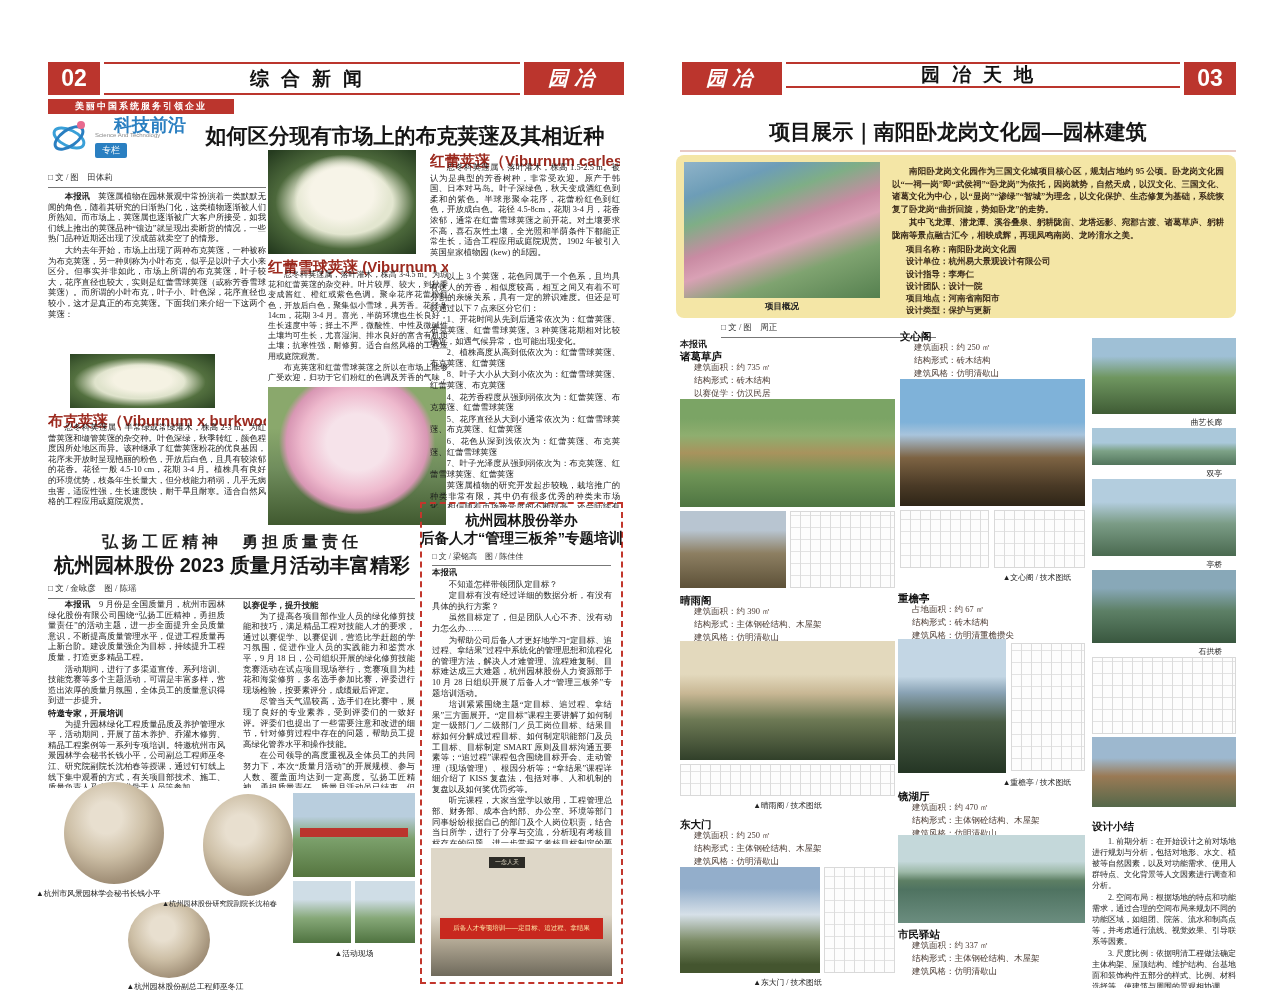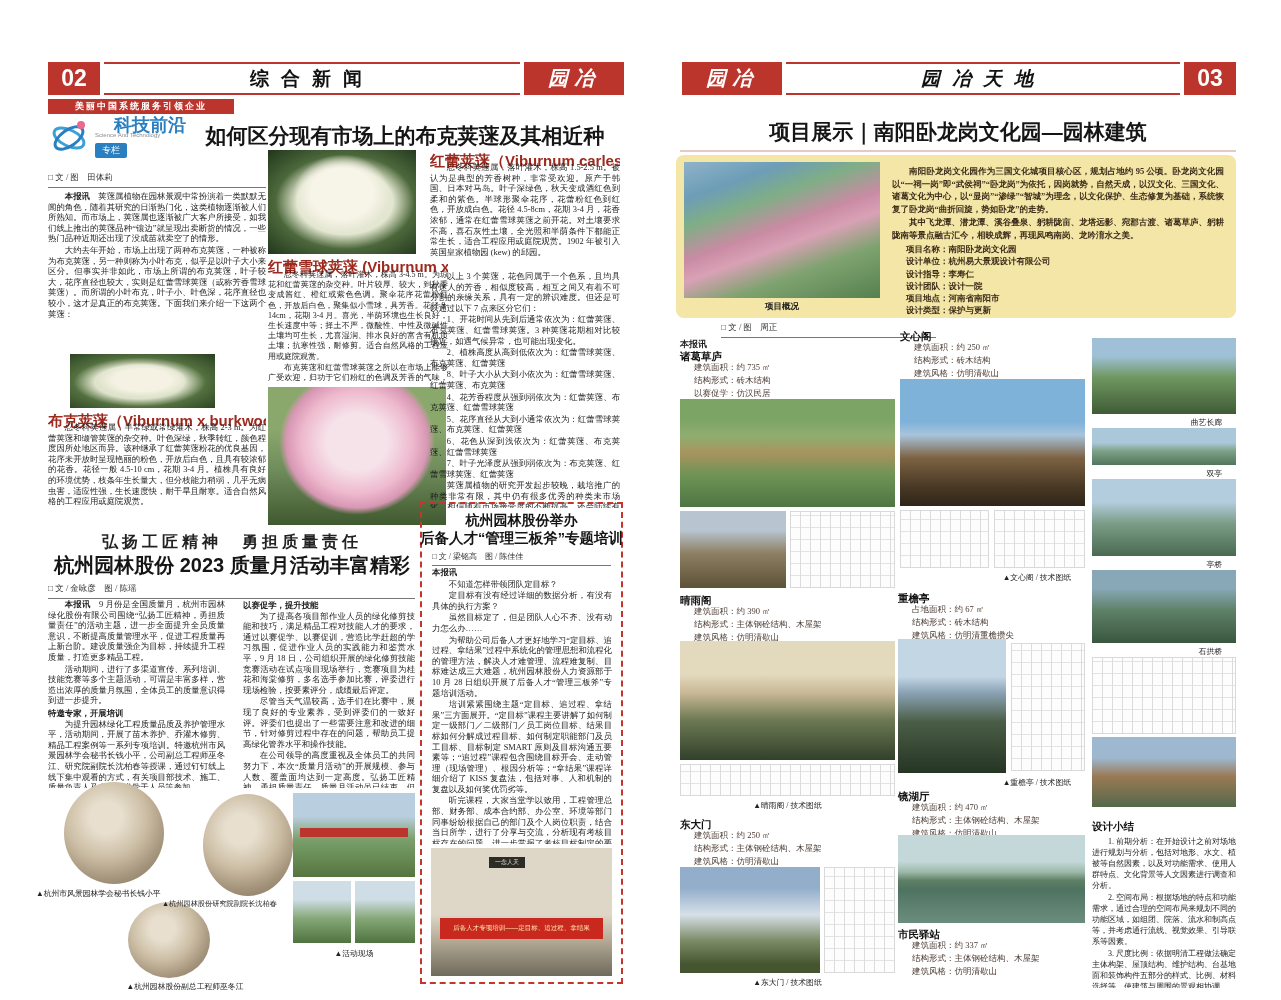--- a/index.html
+++ b/index.html
@@ -171,21 +171,21 @@
     <p>培训紧紧围绕主题“定目标、追过程、拿结果”三方面展开。“定目标”课程主要讲解了如何制定一级部门／二级部门／员工岗位目标、结果目标如何分解成过程目标、如何制定职能部门及员工目标、目标制定 SMART 原则及目标沟通五要素等；“追过程”课程包含围绕目标开会、走动管理（现场管理）、根因分析等；“拿结果”课程详细介绍了 KISS 复盘法，包括对事、人和机制的复盘以及如何奖优罚劣等。</p>
     <p>听完课程，大家当堂学以致用，工程管理总部、财务部、成本合约部、办公室、环境等部门同事纷纷根据自己的部门及个人岗位职责，结合当日所学，进行了分享与交流，分析现有考核目标存在的问题，进一步掌握了考核目标制定的要素和方法。</p>
 
   </div>
   <div class="abs photo ph-group" style="left:431px;top:848px;width:181px;height:128px;">
     <div class="sign" style="top:7%;left:32%;">一念人天</div>
     <div class="banner" style="top:55%;height:16%;">后备人才专项培训——定目标、追过程、拿结果</div>
   </div>
 
   <div class="abs redbox mast" style="left:682px;top:62px;width:100px;height:33px;">园冶</div>
-  <div class="abs band" style="left:786px;top:62px;width:394px;height:33px;font-style:italic;">园冶天地</div>
+  <div class="abs band" style="left:786px;top:62px;width:394px;height:26px;">园冶天地</div>
   <div class="abs redbox" style="left:1184px;top:62px;width:52px;height:33px;font-size:23px;">03</div>
 
   <div class="abs t1" style="left:680px;top:118px;width:556px;font-size:21px;">项目展示｜南阳卧龙岗文化园—园林建筑</div>
   <div class="abs" style="left:680px;top:150px;width:556px;height:2px;background:#e7c9c4;"></div>
 
   <div class="abs" style="left:676px;top:155px;width:560px;height:163px;background:#f4e6a6;border-radius:8px;"></div>
   <div class="abs photo ph-aerial" style="left:684px;top:162px;width:196px;height:136px;"></div>
   <div class="abs cap capC" style="left:684px;top:301px;width:196px;font-weight:bold;font-size:8.5px;">项目概况</div>
   <div class="abs body" style="left:892px;top:165px;width:332px;height:76px;font-size:8.5px;line-height:12.6px;font-weight:bold;color:#3c2c1a;">
     <p>南阳卧龙岗文化园作为三国文化城项目核心区，规划占地约 95 公顷。卧龙岗文化园以“一祠一岗”即“武侯祠”“卧龙岗”为依托，因岗就势，自然天成，以汉文化、三国文化、诸葛文化为中心，以“显岗”“渗绿”“智城”为理念，以文化保护、生态修复为基础，系统恢复了卧龙岗“曲折回旋，势如卧龙”的走势。</p>

